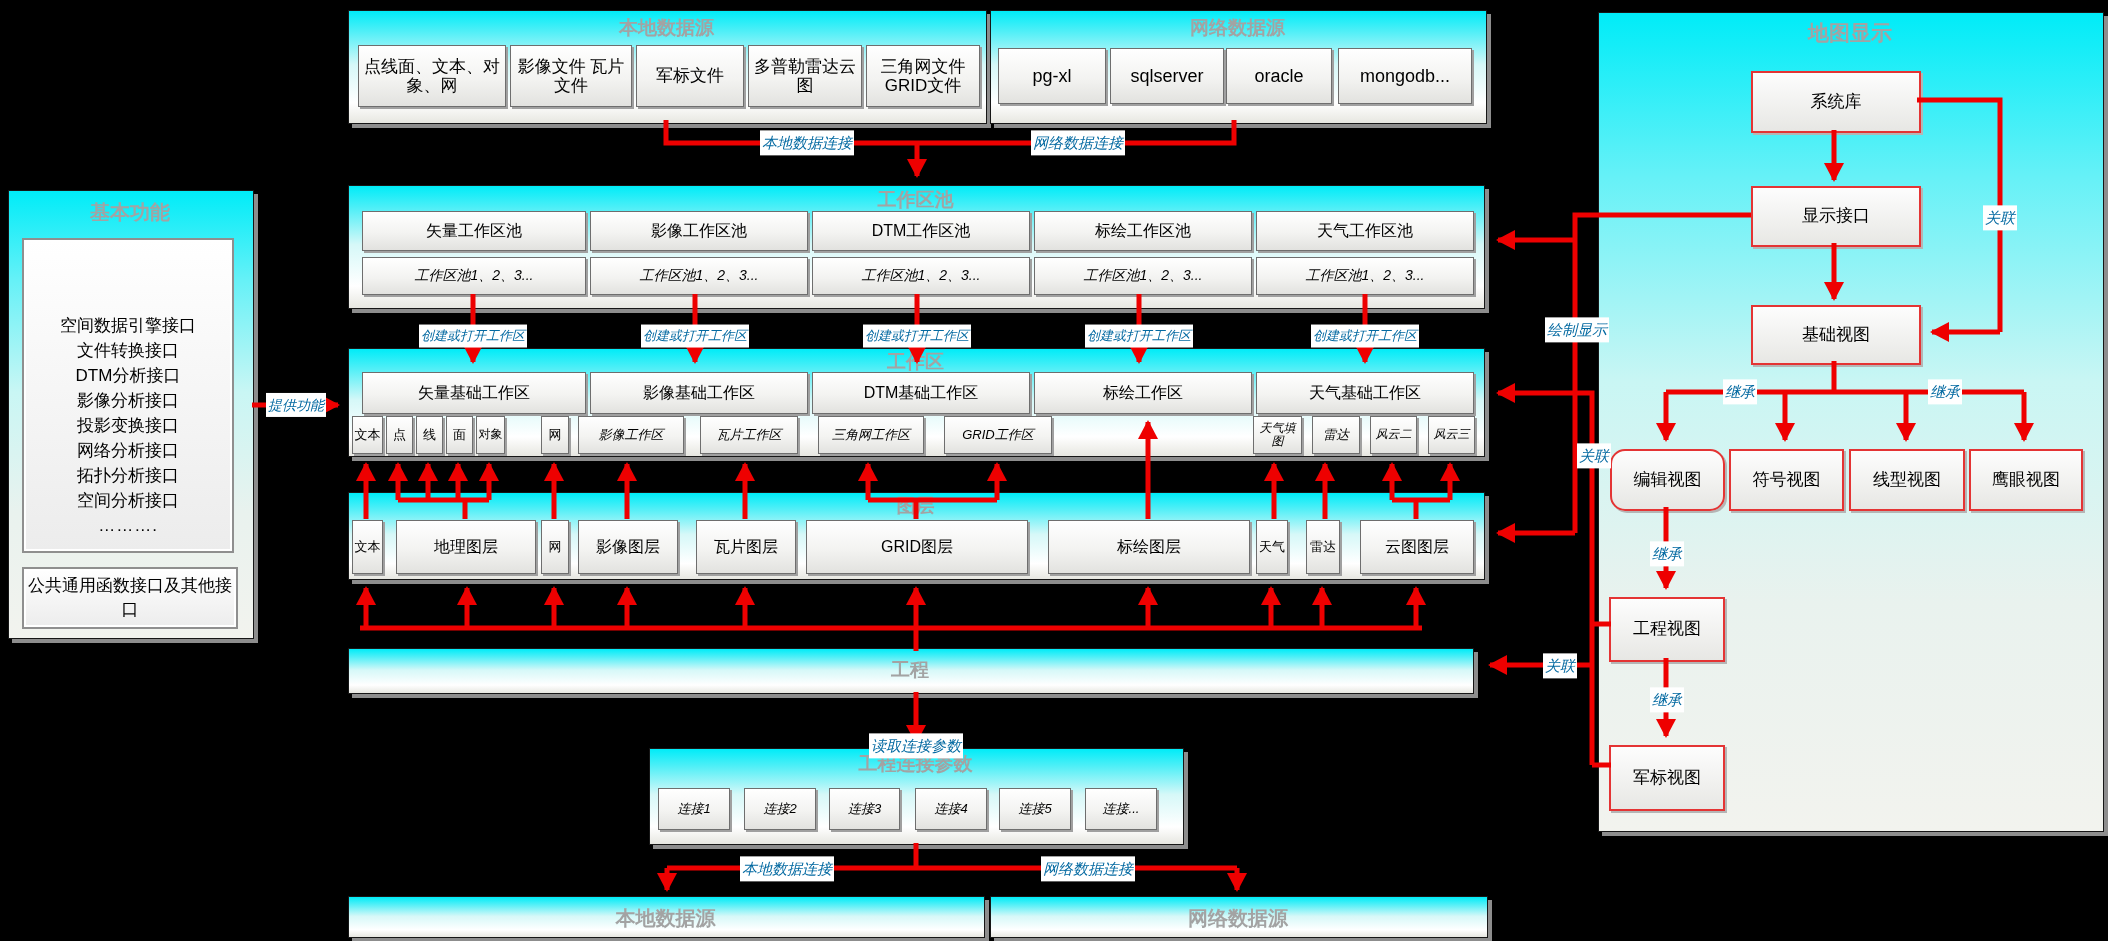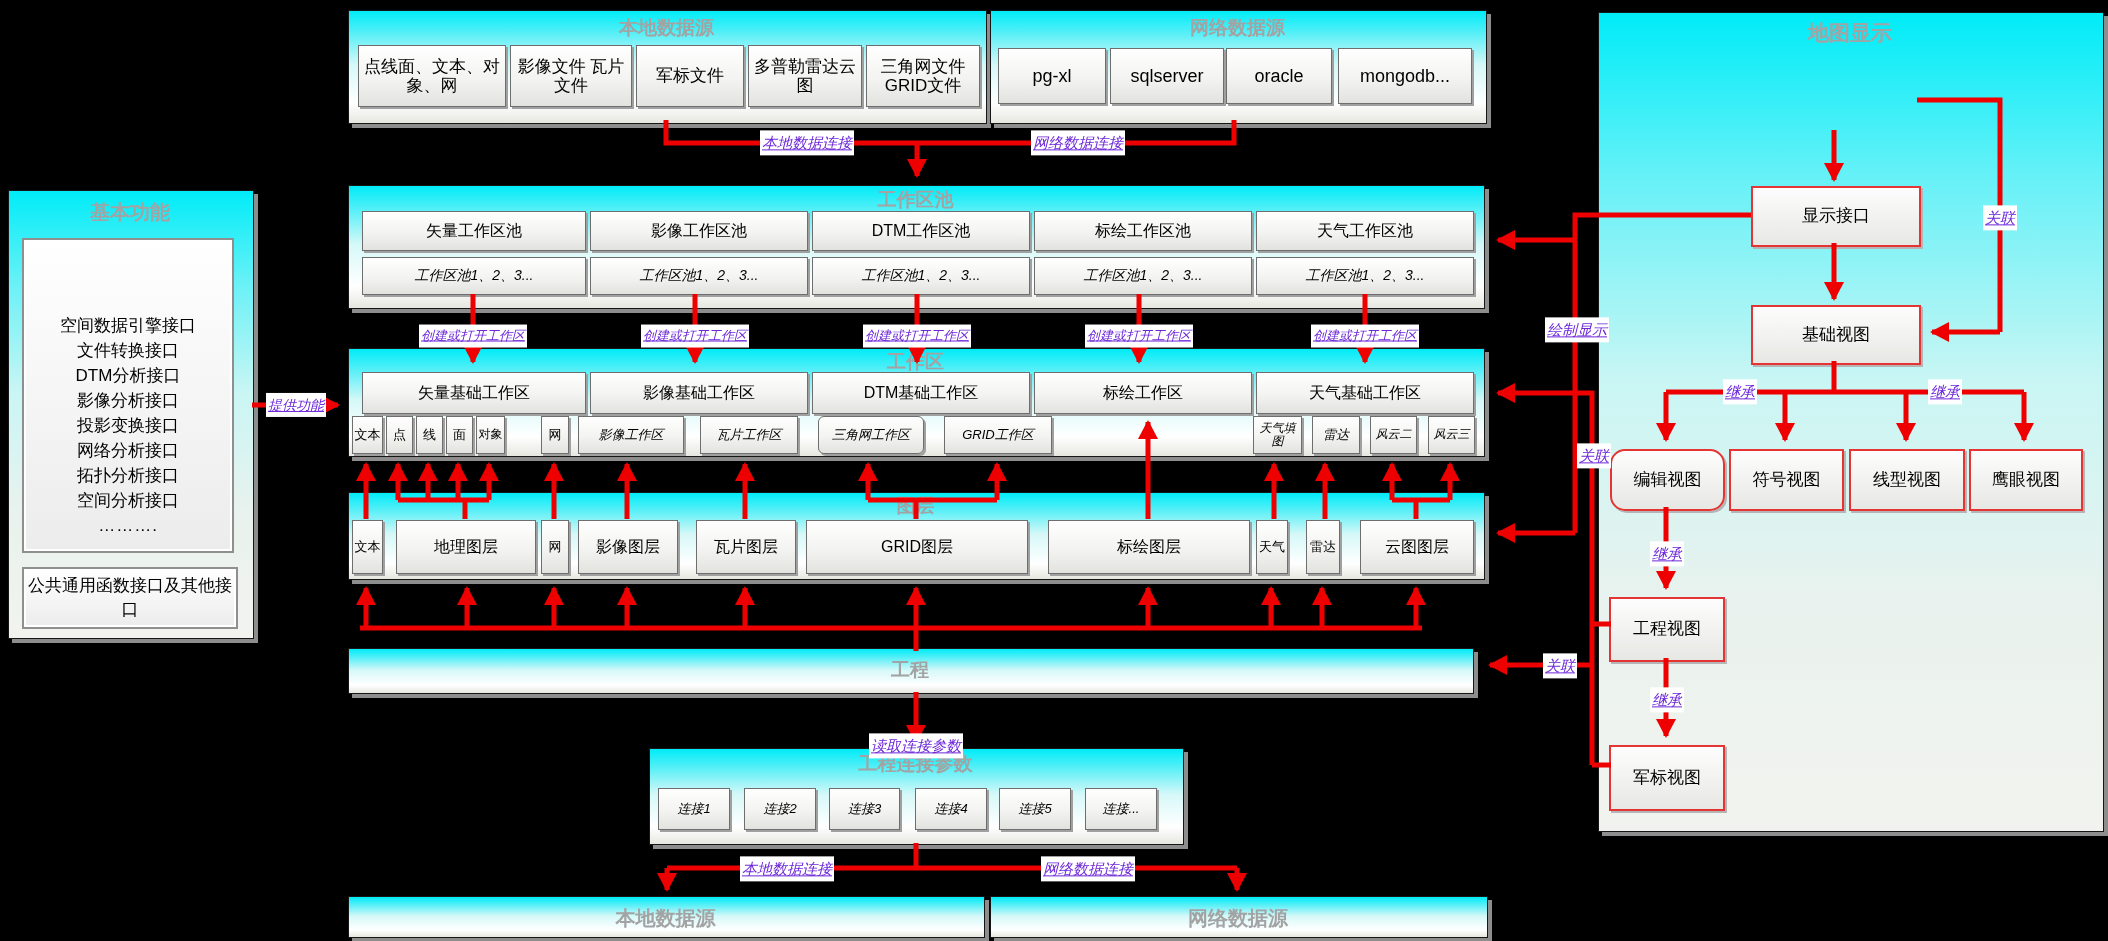--- a/index.html
+++ b/index.html
@@ -16,22 +16,22 @@
         border:1px solid #6e6e6e;box-shadow:2px 2px 0 #a0a0a0;color:#000;
         font-size:16px;line-height:1.12;padding:0;}
   .rbox{position:absolute;display:flex;align-items:center;justify-content:center;text-align:center;
         background:linear-gradient(180deg,#fdfdfd 0%,#f0f0ee 60%,#e7e7e4 100%);
         border:2px solid #e43434;box-shadow:2px 2px 0 #b5b5b5;color:#000;font-size:17px;line-height:1.1;}
   .inbox{position:absolute;background:linear-gradient(180deg,#ffffff,#ececec);
         border:2px solid #8f8f8f;box-shadow:inset 0 0 0 2px #fff;color:#000;text-align:center;}
   .it{font-style:italic;}
   .sm{font-size:13px;}
   .xs{font-size:12px;}
-  .lbl{position:absolute;transform:translate(-50%,-50%);background:#fff;color:#6d28d9;
-       font-style:italic;text-decoration:underline;font-size:15px;padding:4px 2px;
+  .lbl{position:absolute;transform:translate(-50%,-50%);background:#fff;color:#0369a1;
+       font-style:italic;font-size:15px;padding:4px 2px;
        white-space:nowrap;z-index:6;line-height:1.15;}
   .lbl.sm{font-size:13px;}
   #wires{position:absolute;left:0;top:0;z-index:5;pointer-events:none;}
   .dots{letter-spacing:1px;}
 </style>
 </head>
 <body>
 
 <div id="stage">
 
@@ -87,21 +87,21 @@
   <div class="wbox" style="left:1256px;top:372px;width:216px;height:40px;">天气基础工作区</div>
 
   <div class="wbox sm" style="left:352px;top:416px;width:29px;height:36px;">文本</div>
   <div class="wbox sm" style="left:386px;top:416px;width:25px;height:36px;">点</div>
   <div class="wbox sm" style="left:416px;top:416px;width:25px;height:36px;">线</div>
   <div class="wbox sm" style="left:446px;top:416px;width:25px;height:36px;">面</div>
   <div class="wbox xs" style="left:476px;top:416px;width:27px;height:36px;">对象</div>
   <div class="wbox sm" style="left:541px;top:416px;width:26px;height:36px;">网</div>
   <div class="wbox sm it" style="left:578px;top:416px;width:104px;height:36px;">影像工作区</div>
   <div class="wbox sm it" style="left:700px;top:416px;width:96px;height:36px;">瓦片工作区</div>
-  <div class="wbox sm it" style="left:818px;top:416px;width:104px;height:36px;border-radius:6px;">三角网工作区</div>
+  <div class="wbox sm it" style="left:818px;top:416px;width:104px;height:36px;">三角网工作区</div>
   <div class="wbox sm it" style="left:944px;top:416px;width:106px;height:36px;">GRID工作区</div>
   <div class="wbox xs it" style="left:1253px;top:416px;width:47px;height:36px;">天气填图</div>
   <div class="wbox sm it" style="left:1312px;top:416px;width:46px;height:36px;">雷达</div>
   <div class="wbox xs it" style="left:1370px;top:416px;width:45px;height:36px;">风云二</div>
   <div class="wbox xs it" style="left:1428px;top:416px;width:45px;height:36px;">风云三</div>
 
   <div class="band" style="left:348px;top:492px;width:1135px;height:86px;"></div>
   <div class="band-title" style="left:348px;top:496px;width:1135px;">图层</div>
   <div class="wbox sm" style="left:352px;top:520px;width:29px;height:52px;">文本</div>
   <div class="wbox" style="left:396px;top:520px;width:138px;height:52px;">地理图层</div>
@@ -126,20 +126,21 @@
   <div class="wbox sm it" style="left:999px;top:788px;width:70px;height:40px;">连接5</div>
   <div class="wbox sm it" style="left:1085px;top:788px;width:70px;height:40px;">连接...</div>
 
   <div class="band" style="left:348px;top:896px;width:635px;height:40px;"></div>
   <div class="band-title" style="left:348px;top:908px;width:635px;font-size:20px;">本地数据源</div>
   <div class="band" style="left:990px;top:896px;width:496px;height:40px;"></div>
   <div class="band-title" style="left:990px;top:908px;width:496px;font-size:20px;">网络数据源</div>
 
   <div class="panel-tall" style="left:1598px;top:12px;width:504px;height:818px;"></div>
   <div class="band-title" style="left:1598px;top:22px;width:504px;font-size:21px;">地图显示</div>
+  <div class="rbox" style="left:1751px;top:71px;width:166px;height:58px;">系统库</div>
   <div class="rbox" style="left:1751px;top:305px;width:166px;height:56px;">基础视图</div>
   <div class="rbox" style="left:1751px;top:186px;width:166px;height:57px;">显示接口</div>
   <div class="rbox" style="left:1610px;top:449px;width:111px;height:58px;border-radius:15px;">编辑视图</div>
   <div class="rbox" style="left:1729px;top:449px;width:111px;height:58px;">符号视图</div>
   <div class="rbox" style="left:1849px;top:449px;width:112px;height:58px;">线型视图</div>
   <div class="rbox" style="left:1969px;top:449px;width:110px;height:58px;">鹰眼视图</div>
   <div class="rbox" style="left:1609px;top:597px;width:112px;height:61px;">工程视图</div>
   <div class="rbox" style="left:1609px;top:745px;width:112px;height:62px;">军标视图</div>
 
   <svg id="wires" width="2108" height="941" viewBox="0 0 2108 941">

